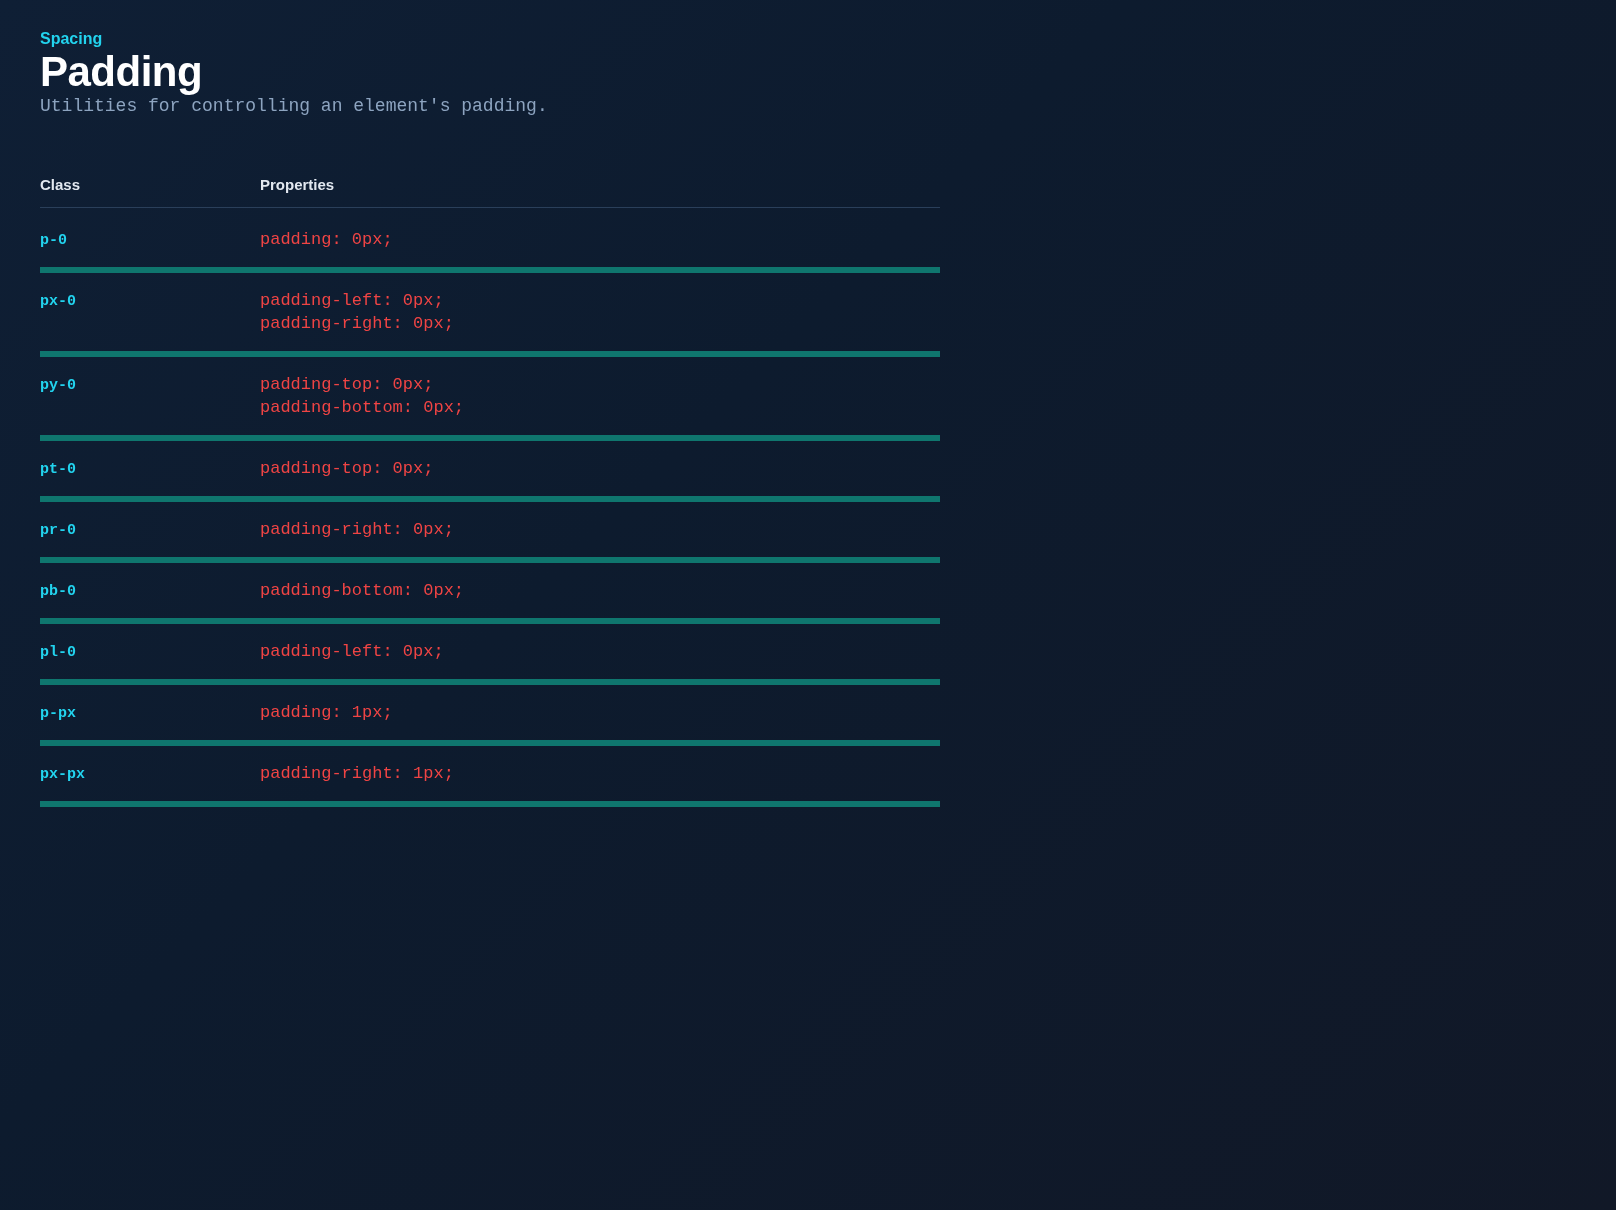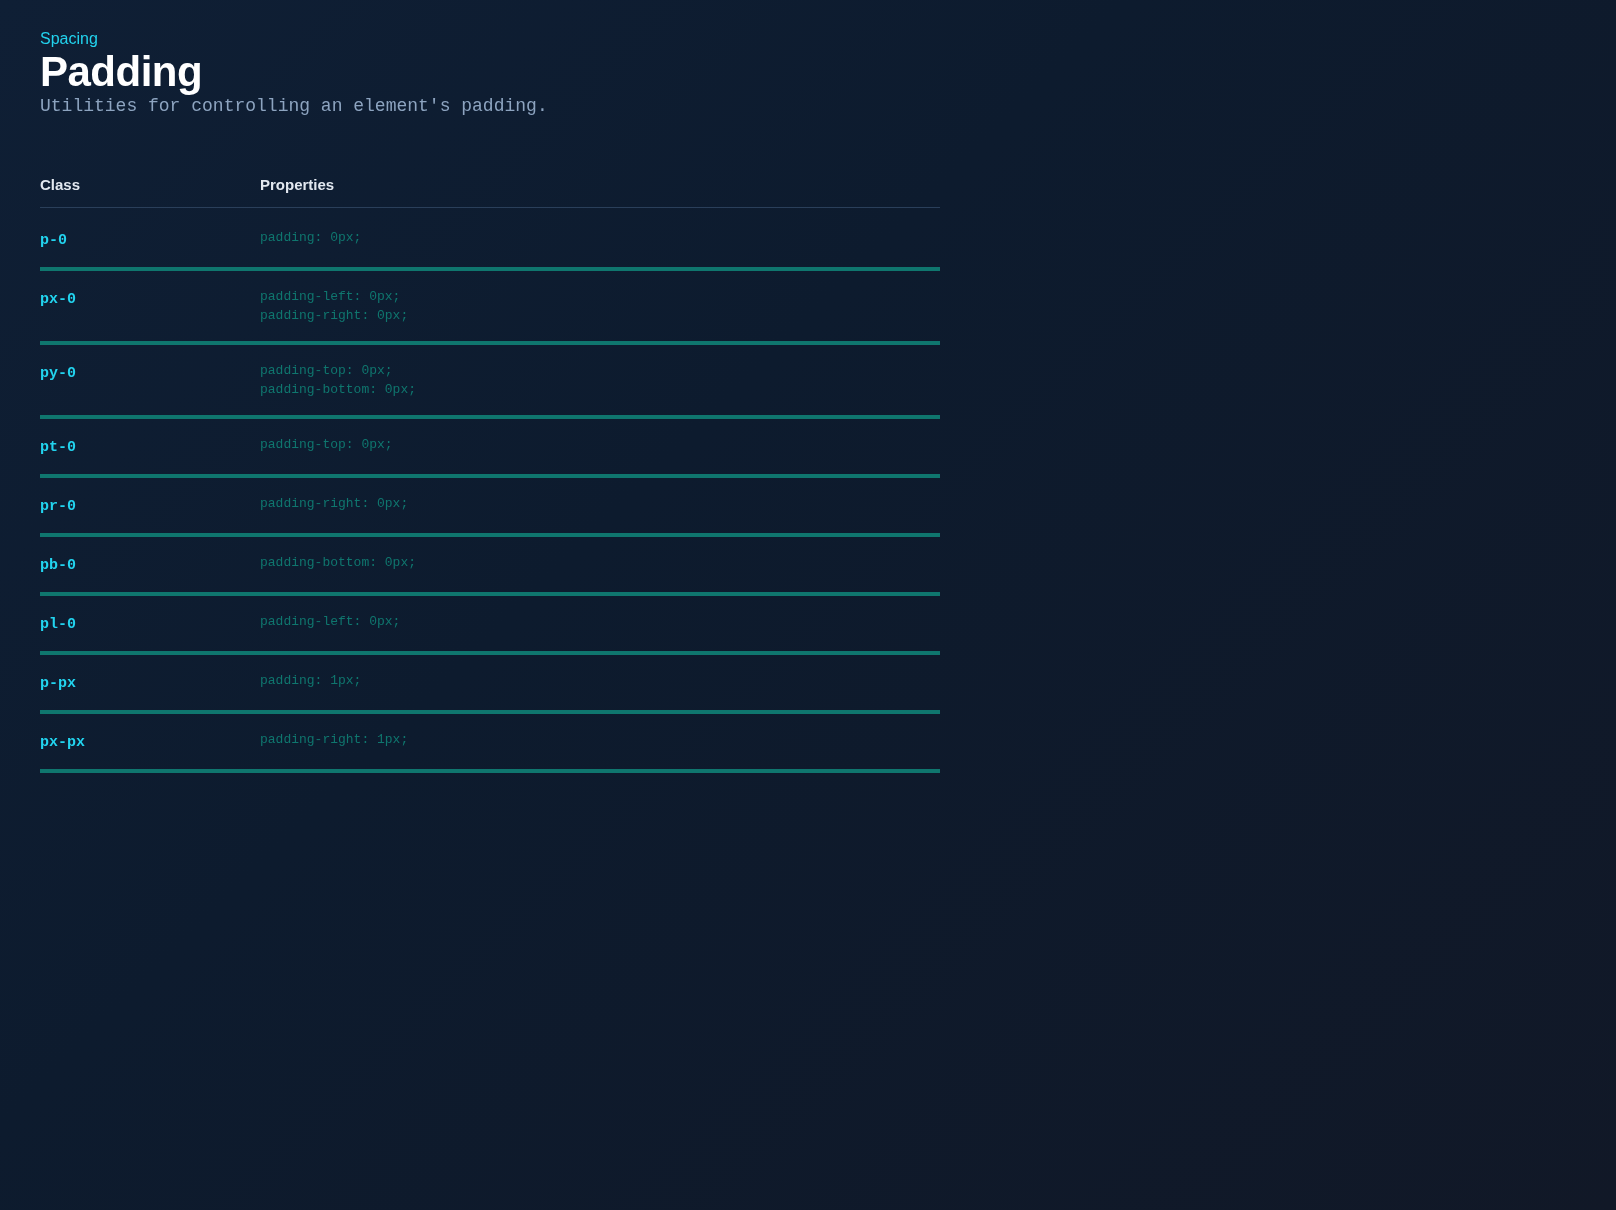--- a/index.html
+++ b/index.html
@@ -12,21 +12,21 @@
       background: linear-gradient(135deg, #0f1f35 0%, #0d1b2e 40%, #111827 100%);
       color: #e2e8f0;
       font-family: -apple-system, BlinkMacSystemFont, 'Segoe UI', sans-serif;
       min-height: 1210px;
       padding: 30px 40px;
     }
 
     .breadcrumb {
       color: #22d3ee;
       font-size: 16px;
-      font-weight: 400;
+      font-weight: 700;
       margin-bottom: 16px;
       margin-top: 9px;
     }
 
     .page-title {
       color: #ffffff;
       font-size: 42px;
       font-weight: 800;
       margin-bottom: 0;
       letter-spacing: -0.5px;
@@ -55,42 +55,42 @@
     .col-header {
       font-size: 15px;
       font-weight: 700;
       color: #e2e8f0;
     }
 
     .table-row {
       display: grid;
       grid-template-columns: 220px 1fr;
       padding: 18px 0;
-      border-bottom: 4px solid #0f766e;
+      border-bottom: 6px solid #0f766e;
       align-items: start;
     }
 
     .class-name {
       color: #22d3ee;
       font-family: 'Courier New', Courier, monospace;
       font-size: 15px;
       font-weight: 600;
       padding-top: 2px;
     }
 
     .properties {
       display: flex;
       flex-direction: column;
       gap: 4px;
     }
 
     .property-value {
-      color: #0f766e;
+      color: #ef4444;
       font-family: 'Courier New', Courier, monospace;
-      font-size: 13px;
+      font-size: 17px;
     }
   </style>
 </head>
 <body>
 
 <div>
   <span class="breadcrumb">Spacing</span>
 </div>
 
 <h1 class="page-title">Padding</h1>

